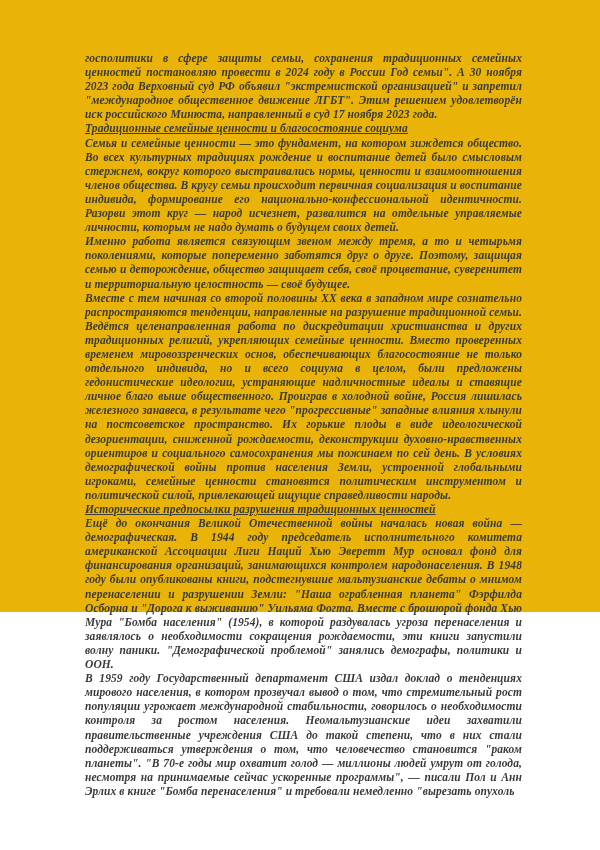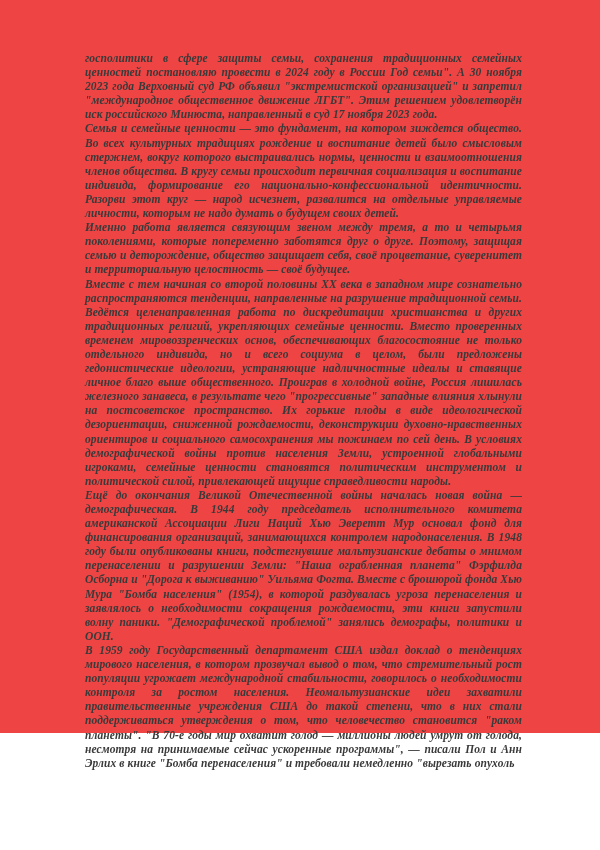--- a/index.html
+++ b/index.html
@@ -9,22 +9,22 @@
   body {
     width: 600px;
     height: 850px;
     background: #ffffff;
     overflow: hidden;
     font-family: "Liberation Serif", serif;
   }
   .page {
     position: relative;
     width: 600px;
-    height: 733px;
-    background: #ef4444;
+    height: 612px;
+    background: #eab308;
   }
   .textblock {
     position: absolute;
     left: 85px;
     top: 51px;
     width: 437px;
     font-style: italic;
     font-weight: bold;
     font-size: 11.5px;
     line-height: 14.1px;
@@ -39,19 +39,21 @@
     margin: 0;
     text-decoration: underline;
   }
 </style>
 </head>
 <body>
 
 <div class="page">
   <div class="textblock">
     <p class="para">госполитики в сфере защиты семьи, сохранения традиционных семейных ценностей постановляю провести в 2024 году в России Год семьи". А 30 ноября 2023 года Верховный суд РФ объявил "экстремистской организацией" и запретил "международное общественное движение ЛГБТ". Этим решением удовлетворён иск российского Минюста, направленный в суд 17 ноября 2023 года.</p>
+    <p class="heading">Традиционные семейные ценности и благосостояние социума</p>
     <p class="para">Семья и семейные ценности — это фундамент, на котором зиждется общество. Во всех культурных традициях рождение и воспитание детей было смысловым стержнем, вокруг которого выстраивались нормы, ценности и взаимоотношения членов общества. В кругу семьи происходит первичная социализация и воспитание индивида, формирование его национально-конфессиональной идентичности. Разорви этот круг — народ исчезнет, развалится на отдельные управляемые личности, которым не надо думать о будущем своих детей.</p>
     <p class="para">Именно работа является связующим звеном между тремя, а то и четырьмя поколениями, которые попеременно заботятся друг о друге. Поэтому, защищая семью и деторождение, общество защищает себя, своё процветание, суверенитет и территориальную целостность — своё будущее.</p>
     <p class="para">Вместе с тем начиная со второй половины XX века в западном мире сознательно распространяются тенденции, направленные на разрушение традиционной семьи. Ведётся целенаправленная работа по дискредитации христианства и других традиционных религий, укрепляющих семейные ценности. Вместо проверенных временем мировоззренческих основ, обеспечивающих благосостояние не только отдельного индивида, но и всего социума в целом, были предложены гедонистические идеологии, устраняющие надличностные идеалы и ставящие личное благо выше общественного. Проиграв в холодной войне, Россия лишилась железного занавеса, в результате чего "прогрессивные" западные влияния хлынули на постсоветское пространство. Их горькие плоды в виде идеологической дезориентации, сниженной рождаемости, деконструкции духовно-нравственных ориентиров и социального самосохранения мы пожинаем по сей день. В условиях демографической войны против населения Земли, устроенной глобальными игроками, семейные ценности становятся политическим инструментом и политической силой, привлекающей ищущие справедливости народы.</p>
+    <p class="heading">Исторические предпосылки разрушения традиционных ценностей</p>
     <p class="para">Ещё до окончания Великой Отечественной войны началась новая война — демографическая. В 1944 году председатель исполнительного комитета американской Ассоциации Лиги Наций Хью Эверетт Мур основал фонд для финансирования организаций, занимающихся контролем народонаселения. В 1948 году были опубликованы книги, подстегнувшие мальтузианские дебаты о мнимом перенаселении и разрушении Земли: "Наша ограбленная планета" Фэрфилда Осборна и "Дорога к выживанию" Уильяма Фогта. Вместе с брошюрой фонда Хью Мура "Бомба населения" (1954), в которой раздувалась угроза перенаселения и заявлялось о необходимости сокращения рождаемости, эти книги запустили волну паники. "Демографической проблемой" занялись демографы, политики и ООН.</p>
     <p class="para">В 1959 году Государственный департамент США издал доклад о тенденциях мирового населения, в котором прозвучал вывод о том, что стремительный рост популяции угрожает международной стабильности, говорилось о необходимости контроля за ростом населения. Неомальтузианские идеи захватили правительственные учреждения США до такой степени, что в них стали поддерживаться утверждения о том, что человечество становится "раком планеты". "В 70-е годы мир охватит голод — миллионы людей умрут от голода, несмотря на принимаемые сейчас ускоренные программы", — писали Пол и Анн Эрлих в книге "Бомба перенаселения" и требовали немедленно "вырезать опухоль</p>
   </div>
 </div>
 
 </body></html>

